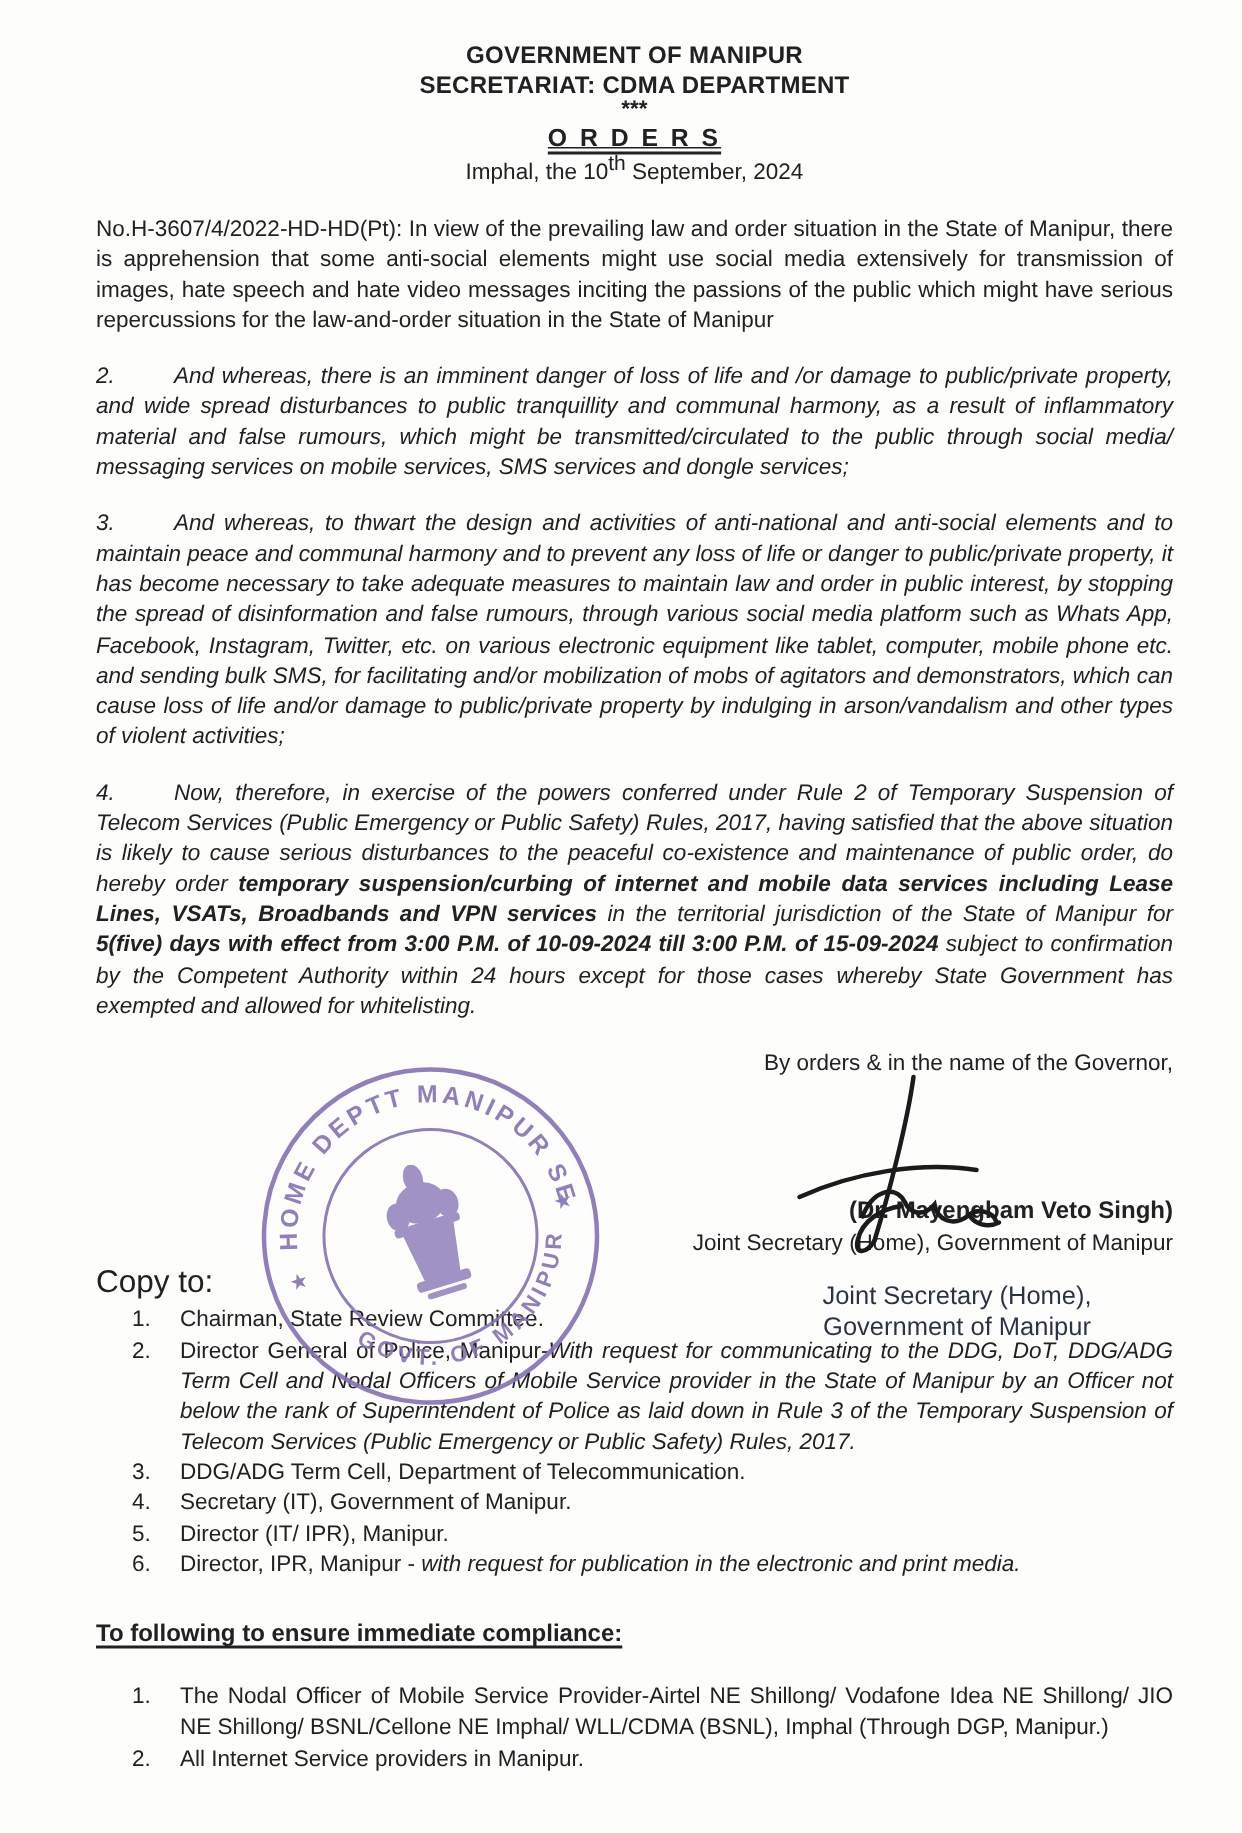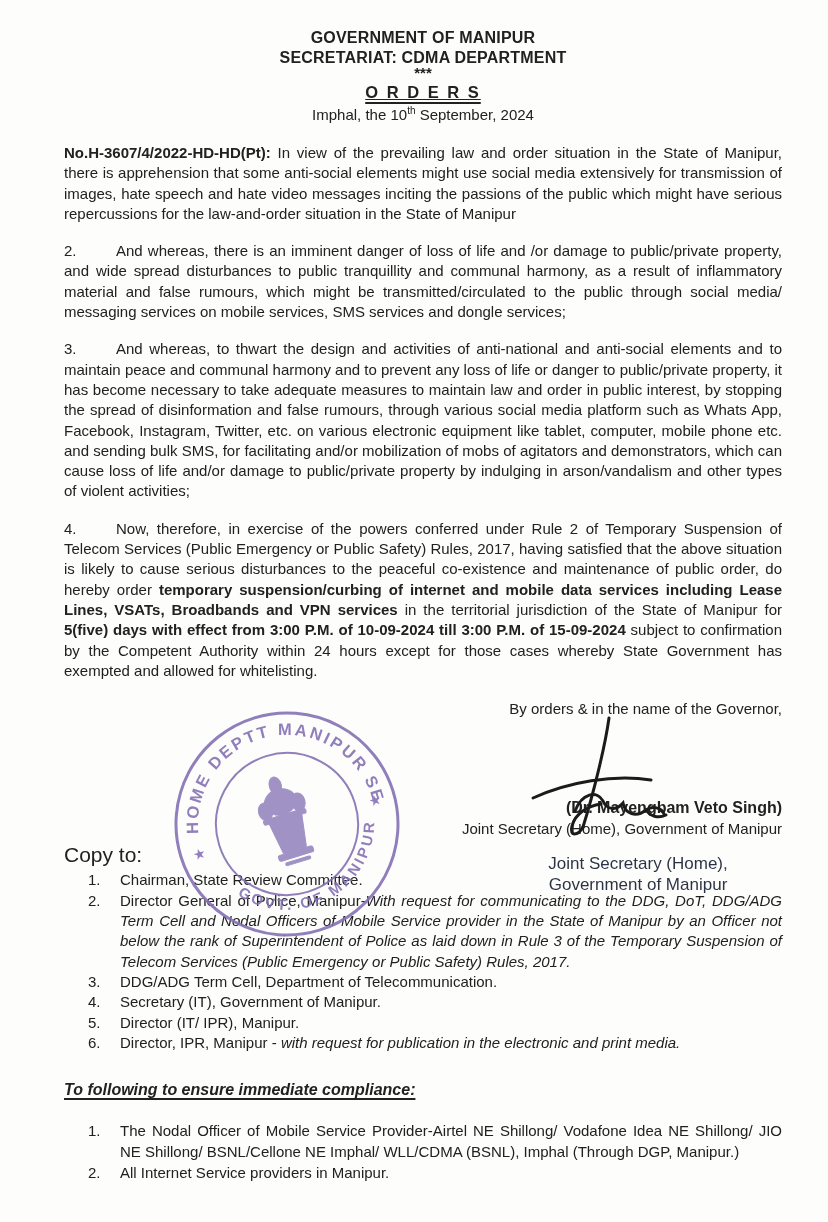--- a/index.html
+++ b/index.html
@@ -37,30 +37,30 @@
   .doc-title{
     font-weight:bold;font-size:16.5px;line-height:22px;
     letter-spacing:2px;margin-top:2px;text-decoration:underline;
   }
   .doc-title span{
     text-decoration:underline;
     text-decoration-thickness:2px;
     text-underline-offset:4px;
   }
   .date-line{font-size:15px;line-height:20px;margin-top:2px;}
-  sup{font-size:10px;line-height:0;}
+  sup{font-size:14px;line-height:0;}
   .para{
     text-align:justify;
     margin:0 0 0 0;
   }
   .p-first{margin-top:18px;}
-  .p-gap{margin-top:17px;}
+  .p-gap{margin-top:17px;font-style:italic;}
   .pnum{display:inline-block;width:52px;font-weight:normal;}
   .pnum.bold{font-weight:bold;}
-  .ref-bold{font-weight:bold;}
+  .ref-bold{font-weight:normal;}
   b,.bold-span{font-weight:bold;}
   .by-orders{
     text-align:right;
     margin-top:18px;
   }
   .sig-region{position:relative;height:142px;}
   .sig-gap{height:78px;position:relative;}
   .sig-name{
     text-align:right;font-weight:bold;font-size:16px;line-height:22px;
   }
@@ -91,21 +91,21 @@
   .list-row{
     display:flex;
     margin-left:24px;
     text-align:justify;
   }
   .list-row .num{flex:0 0 32px;}
   .list-row .txt{flex:1;}
   .italic{font-style:italic;}
   .compliance-head{
     margin-top:27px;
-    font-weight:bold;font-size:16px;font-style:italic;
+    font-weight:bold;font-size:16px;
   }
   .compliance-head span{
     text-decoration:underline;
     text-decoration-thickness:2px;
     text-underline-offset:3px;
   }
   .compliance-list{margin-top:21px;}
   .compliance-list .list-row{margin-bottom:1px;}
   .stamp-svg text{font-family:"Liberation Sans",sans-serif;}
 </style>

